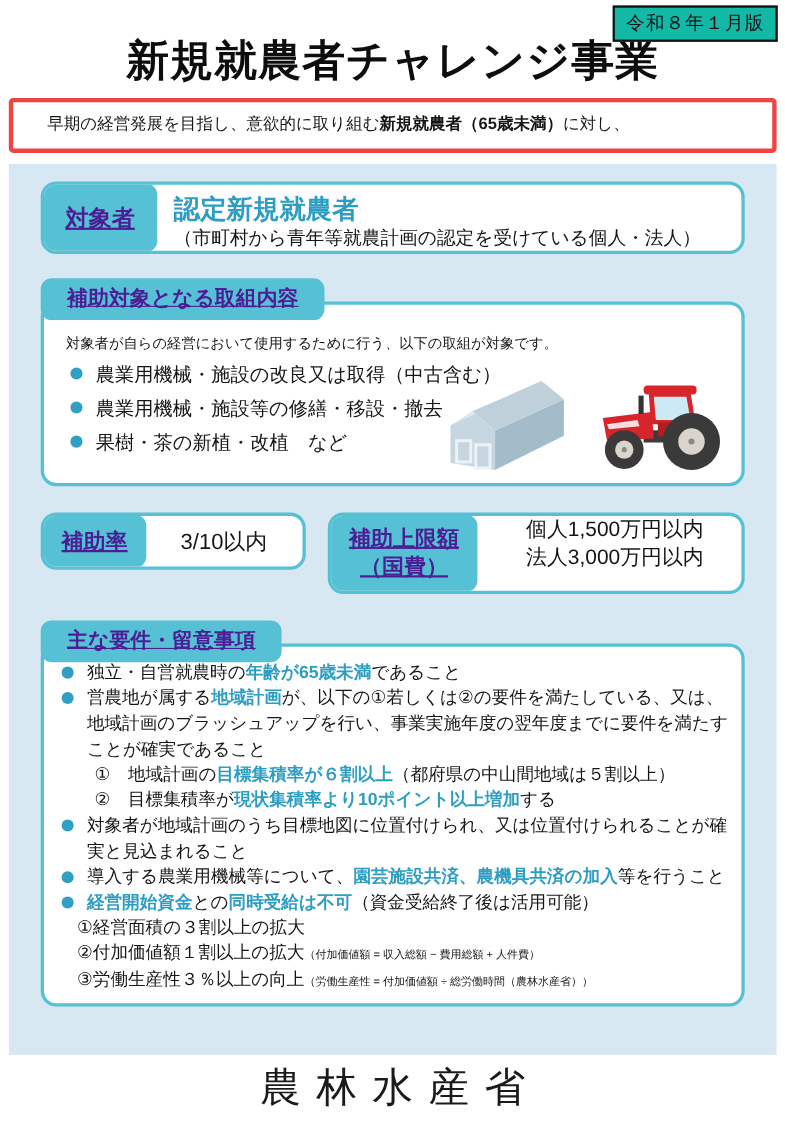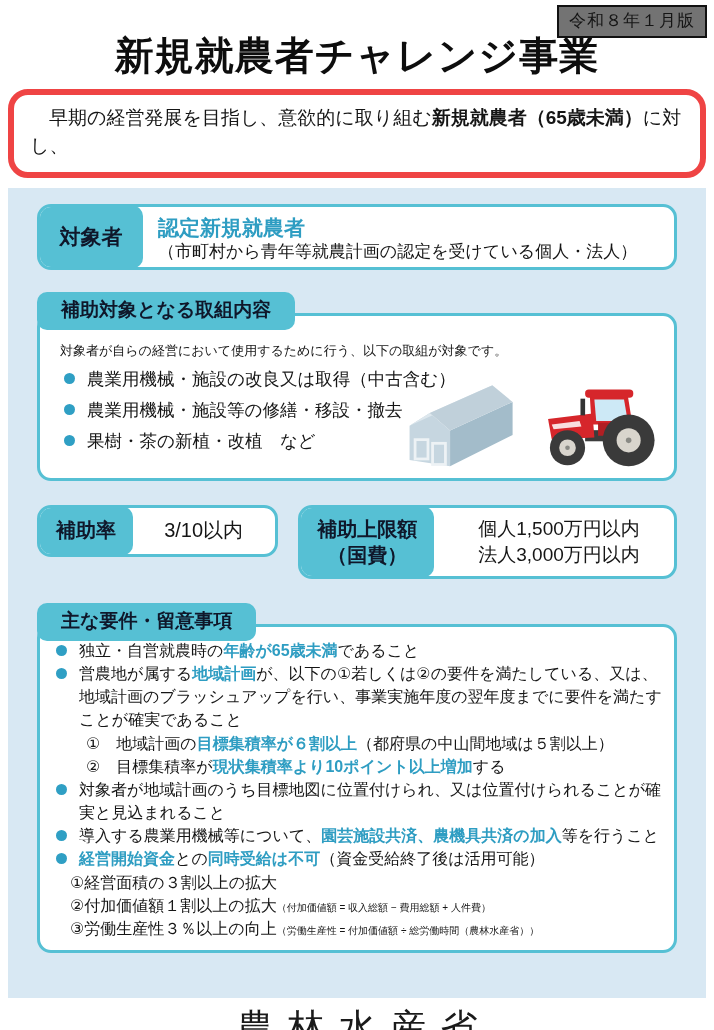--- a/index.html
+++ b/index.html
@@ -3,70 +3,70 @@
 <meta charset="utf-8">
 <style>
   html,body{margin:0;padding:0;}
   body{
     width:714px;height:1030px;position:relative;background:#ffffff;
     font-family:"Liberation Sans","DejaVu Sans",sans-serif;color:#151515;
     overflow:hidden;
   }
   .badge{
     position:absolute;top:5px;right:7px;border:2px solid #111;
-    padding:2px 10px 4px;font-size:17px;background:#737373;letter-spacing:1px;
+    padding:2px 10px 4px;font-size:17px;background:#14b8a6;letter-spacing:1px;
   }
   h1.title{
     margin:33px 0 0;text-align:center;font-size:39px;font-weight:bold;
     letter-spacing:1px;line-height:1.2;color:#0d0d0d;
   }
   .intro-box{
-    margin:9px 8px 0;border:6px solid #ef4444;border-radius:20px;
-    padding:8px 16px 10px;font-size:19px;line-height:1.5;
+    margin:9px 8px 0;border:4px solid #ef4444;border-radius:4px;
+    padding:8px 16px 10px;font-size:15px;line-height:1.5;
   }
   .intro-box p{margin:1px 0;}
   .bold{font-weight:bold;}
   .accent{color:#2e9dc2;font-weight:bold;}
   .small{font-size:10px;}
   .panel{
     margin:10px 8px 0;background:#d8e8f3;box-sizing:border-box;
     height:810px;padding:16px 29px 12px;
   }
-  .teal-fill{background:#56c0d4;color:#0f172a;font-weight:bold;}
+  .teal-fill{background:#56c0d4;color:#4c1d95;font-weight:bold;text-decoration:underline;}
   .wbox{background:#fff;border:3px solid #56c0d4;border-radius:14px;box-sizing:border-box;}
   
   .target-box{display:flex;align-items:stretch;height:66px;overflow:hidden;border-radius:14px;}
   .side-label{
     flex:none;display:flex;align-items:center;justify-content:center;
     border-radius:10px;margin:-1px;z-index:1;
   }
   .target-box .side-label{width:104px;font-size:21px;}
   .target-content{padding:7px 0 0 16px;}
-  .target-main{font-size:21px;line-height:1.3;}
+  .target-main{font-size:24px;line-height:1.3;}
   .target-sub{font-size:17px;line-height:1.35;}
   
   .tab-box{position:relative;}
   .tab{
     position:relative;z-index:2;display:inline-block;border-radius:10px;
     font-size:19px;padding:5px 24px 7px;
   }
   .tab-body{position:relative;margin-top:-17px;padding:24px 16px 10px;}
   .activities .tab-body{min-height:168px;}
   .activities-intro{font-size:13px;margin:2px 0 5px 4px;}
   .item-row{display:flex;align-items:flex-start;margin-top:7px;font-size:17.5px;}
   .dot{flex:none;width:11px;height:11px;border-radius:50%;background:#2f9fc4;margin:6px 12px 0 8px;}
   .illustrations{position:absolute;right:12px;bottom:8px;display:flex;align-items:flex-end;gap:10px;z-index:1;}
   
   .row{display:flex;gap:20px;margin-top:24px;align-items:flex-start;}
   .rate-box{width:242px;height:52px;display:flex;align-items:stretch;overflow:hidden;border-radius:14px;}
   .rate-box .side-label{width:94px;font-size:20px;}
   .rate-value{flex:1;display:flex;align-items:center;justify-content:center;font-size:20px;}
   .cap-box{width:380px;height:74px;display:flex;align-items:stretch;overflow:hidden;border-radius:14px;gap:15px;}
   .cap-box .side-label{width:134px;font-size:20px;flex-direction:column;line-height:1.3;}
-  .cap-value{display:flex;flex-direction:column;justify-content:center;padding-left:30px;font-size:19px;line-height:1.35;}
+  .cap-value{display:flex;flex-direction:column;padding-left:30px;font-size:19px;line-height:1.35;}
   
   .requirements{margin-top:24px;}
   .req-body{font-size:16px;line-height:1.45;padding:12px 12px 10px 8px;}
   .req-item{display:flex;align-items:flex-start;}
   .req-item .dot{margin-top:6px;}
   .req-text{flex:1;}
   .req-sub{padding-left:38px;}
   .req-goal{padding-left:22px;}
   .footer{
     text-align:center;margin-top:5px;

